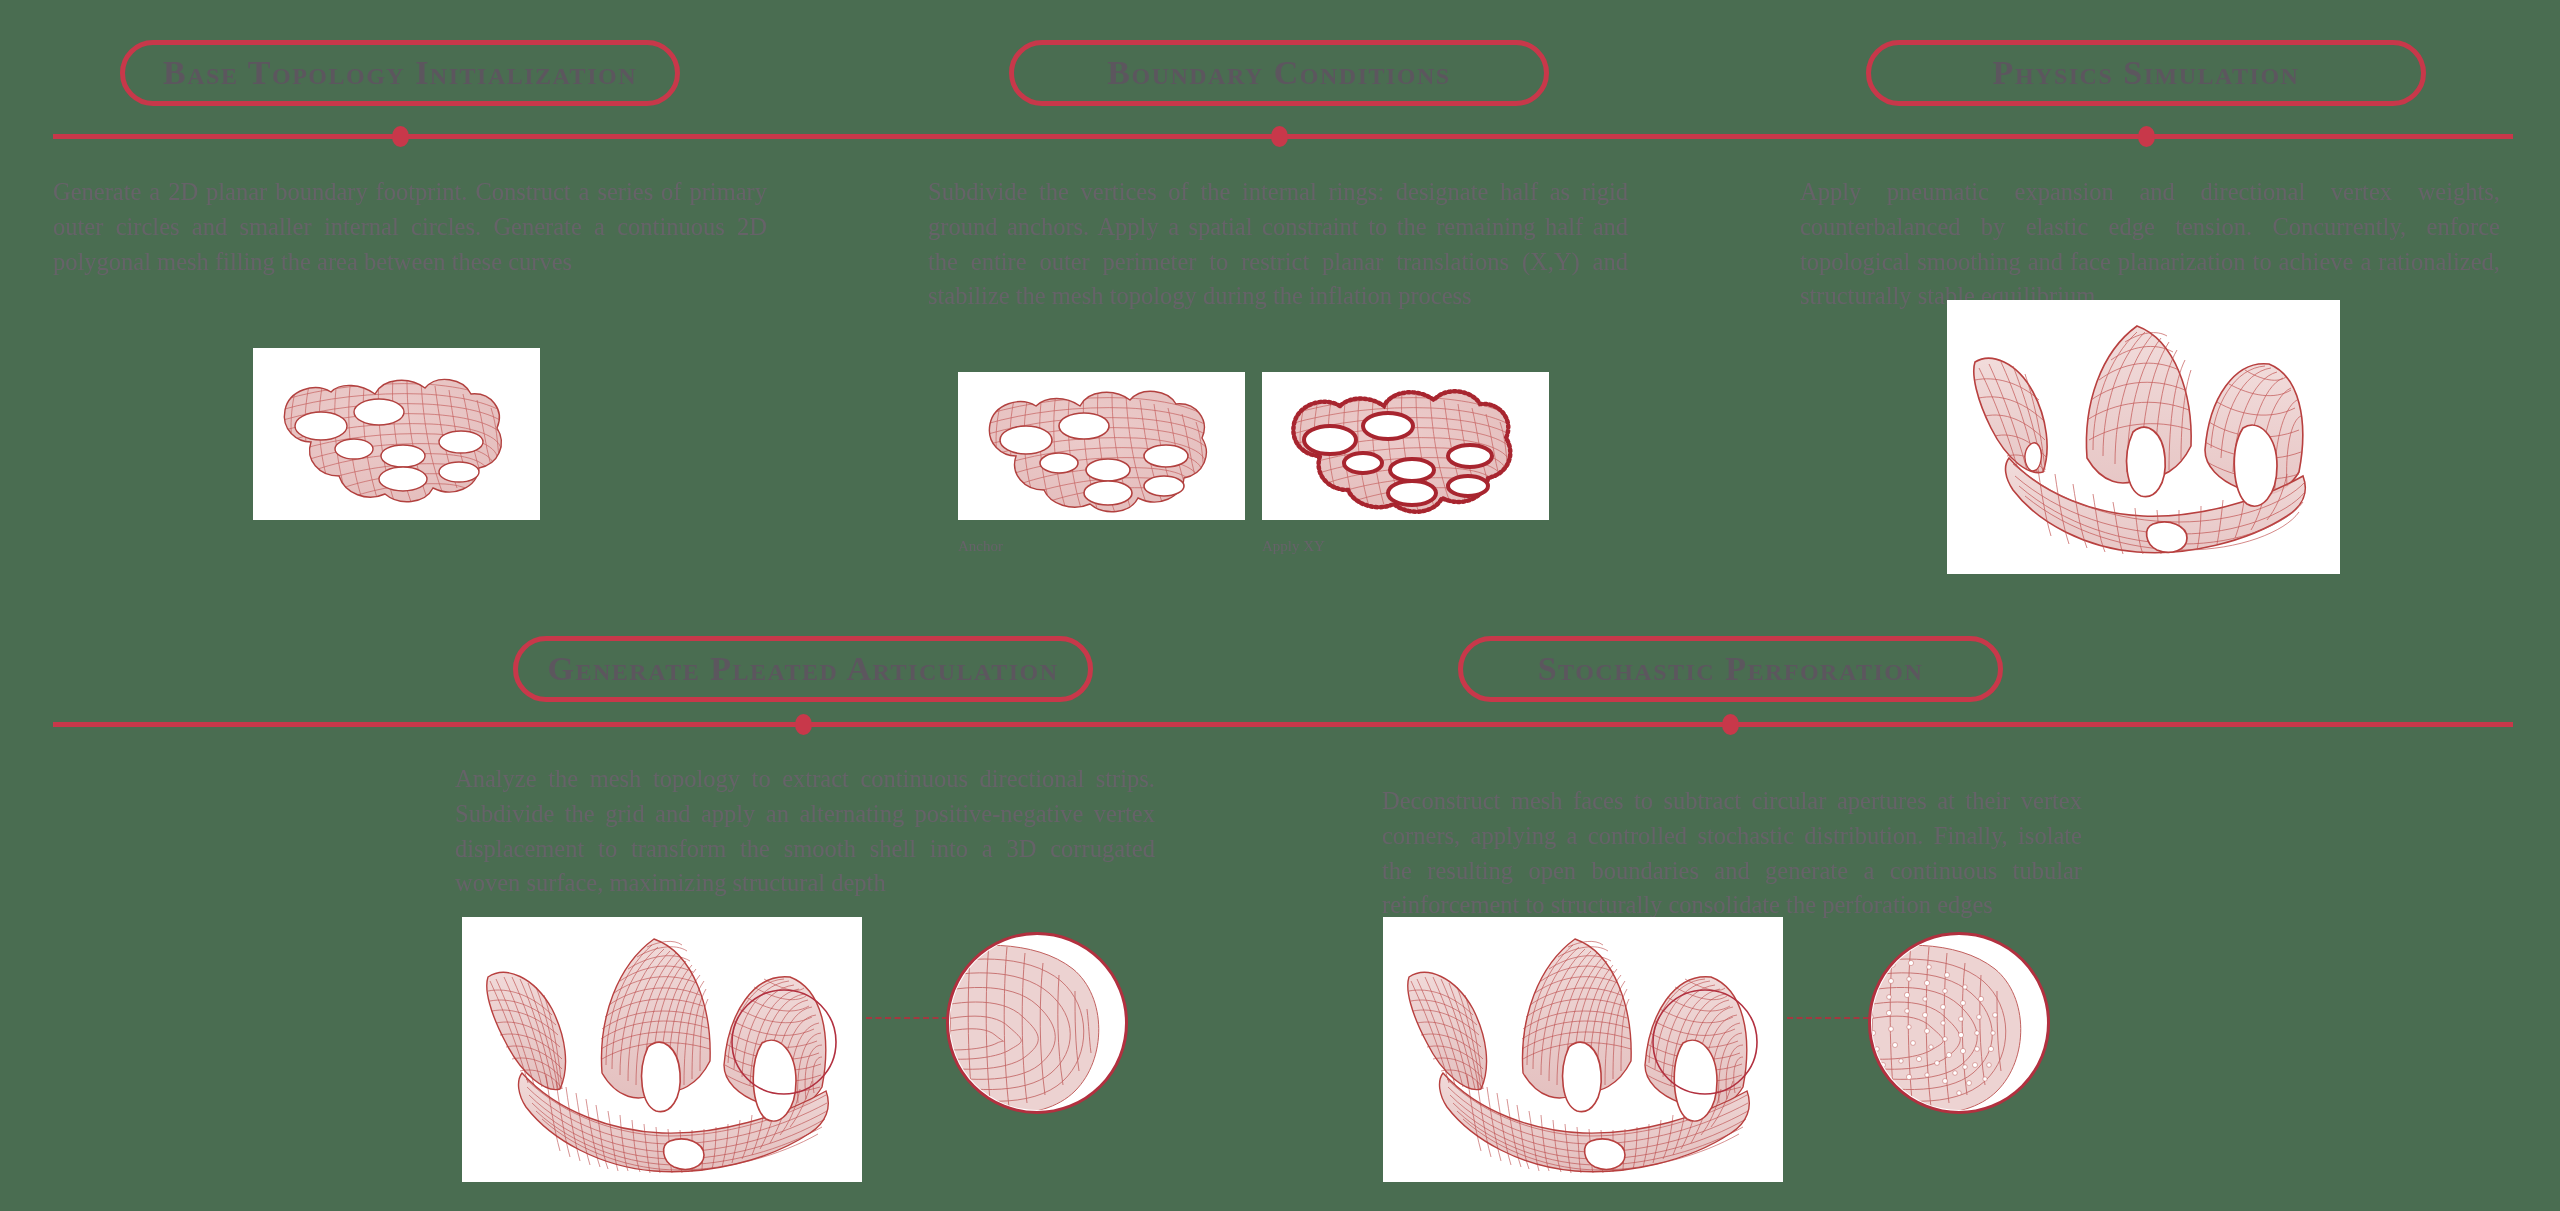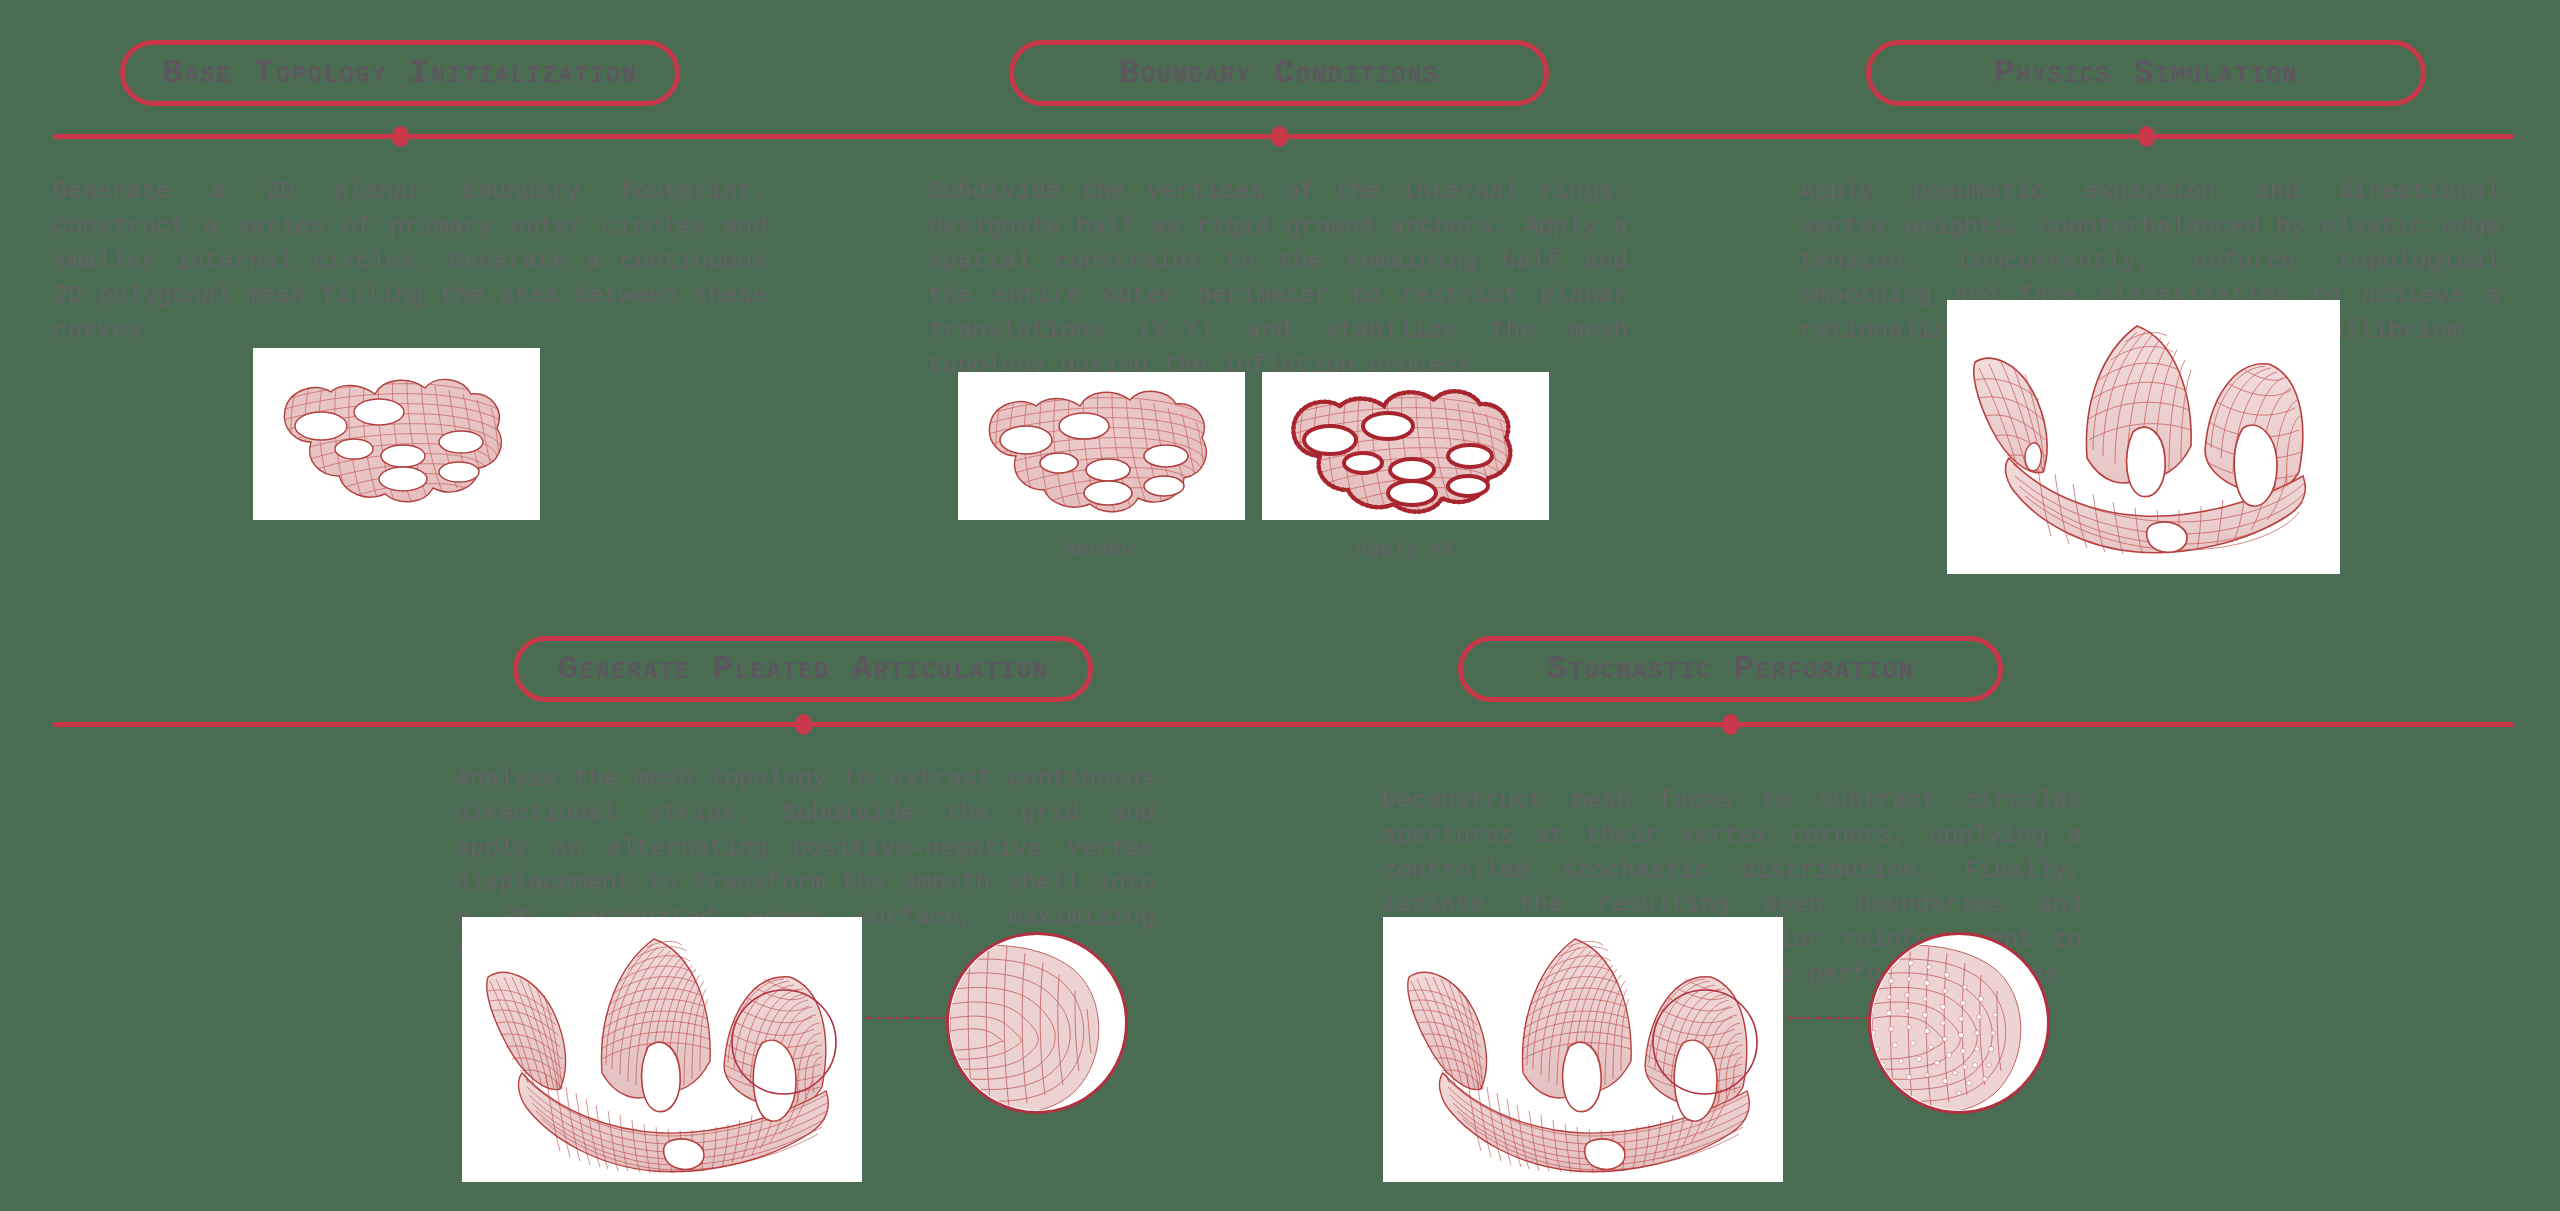--- a/index.html
+++ b/index.html
@@ -2,21 +2,21 @@
 <html><head>
 <meta charset="utf-8">
 <style>
   html,body{margin:0;padding:0;}
   body{
     width:2560px;height:1211px;
     background:#4a6d51;
     font-family:"Liberation Serif","DejaVu Serif",serif;
     overflow:hidden;position:relative;
   }
-  .stage{position:absolute;left:0;top:0;width:2560px;height:1211px;font-family:Liberation Mono, monospace;}
+  .stage{position:absolute;left:0;top:0;width:2560px;height:1211px;}
 
   
   .pill{
     position:absolute;
     border:5px solid #c8384a;
     border-radius:34px;
     height:66px;
     display:flex;align-items:center;justify-content:center;
     padding:0 26px;
     box-sizing:border-box;
@@ -49,22 +49,21 @@
     opacity:.88;
   }
 
   
   .plate{position:absolute;background:#ffffff;overflow:hidden;}
   .plate svg{display:block;width:100%;height:100%;}
 
   .caption{
     position:absolute;
     color:#6a616c;
-    font-size:21px;
-    text-align:center;
+    font-size:15px;
     opacity:.9;
     white-space:nowrap;
   }
 
   
   .detail{
     position:absolute;border-radius:50%;
     background:#ffffff;
     border:3px solid #b2303f;
     overflow:hidden;

